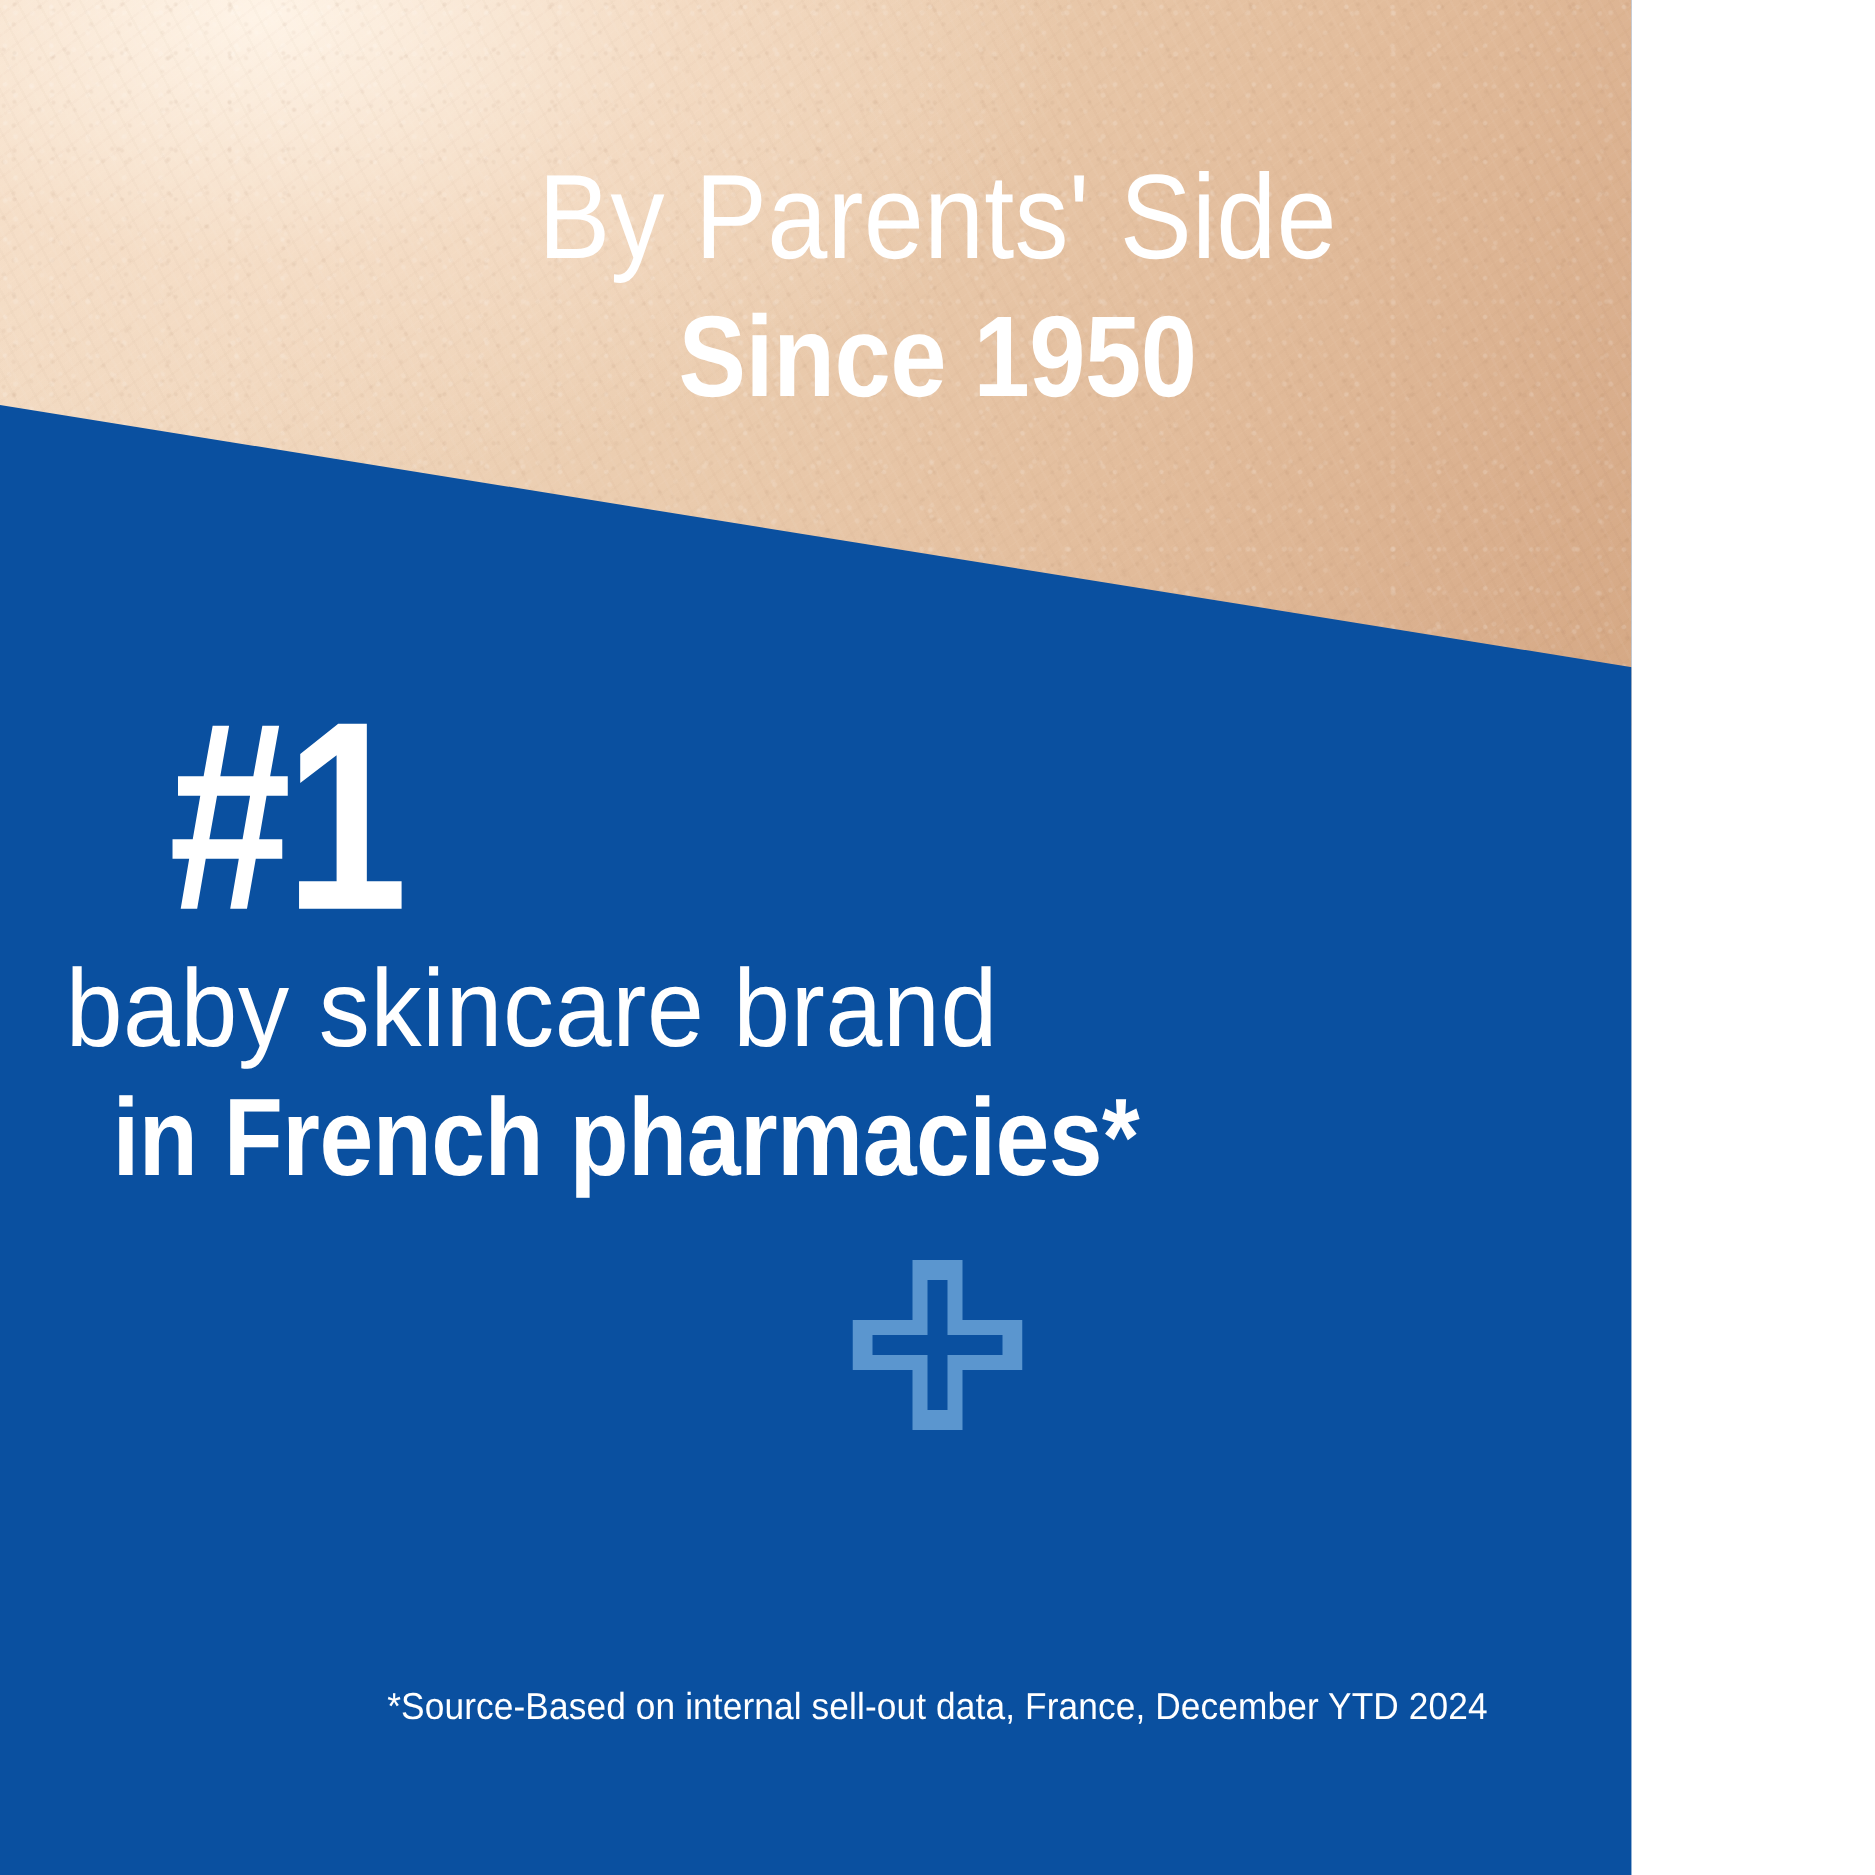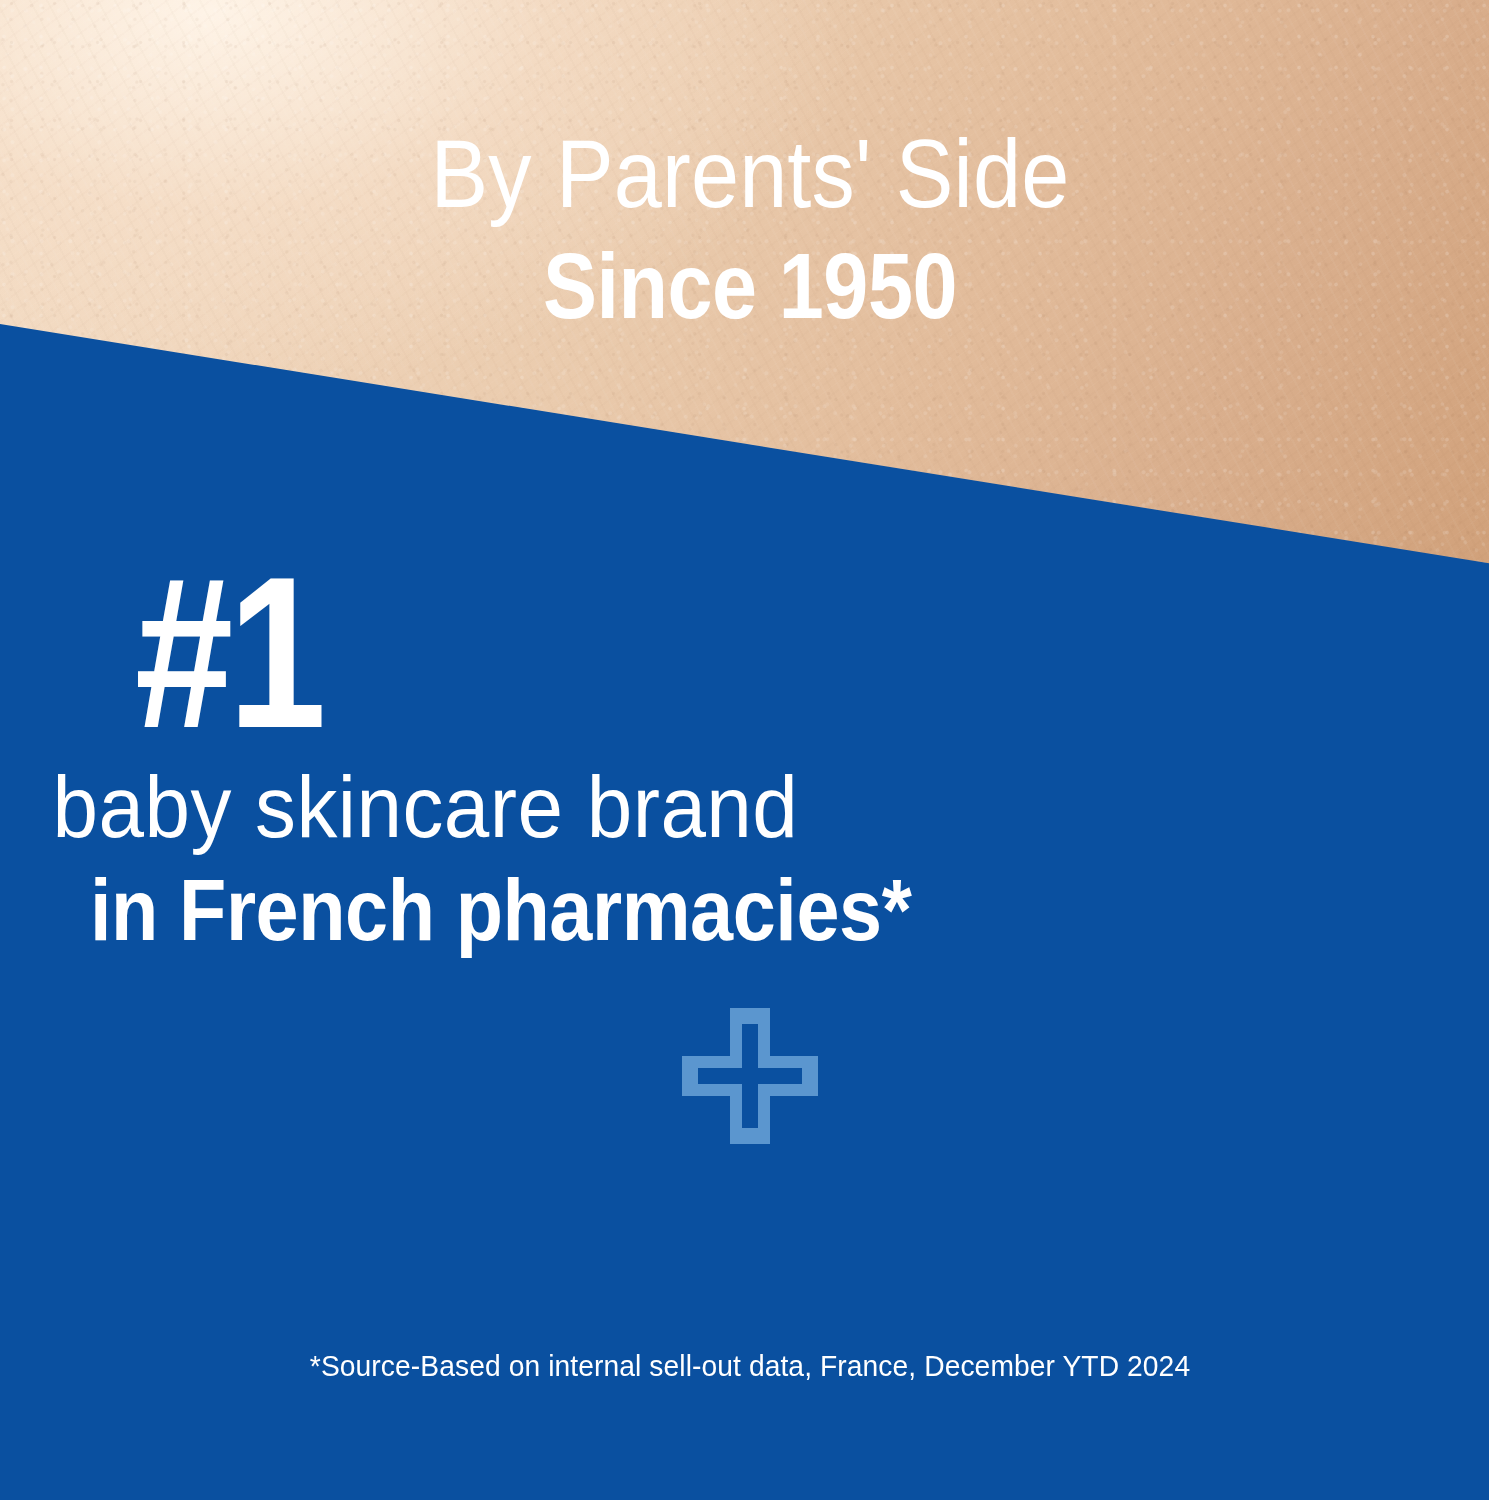--- a/index.html
+++ b/index.html
@@ -7,21 +7,21 @@
     margin: 0;
     padding: 0;
     background: #ffffff;
   }
   body {
     font-family: "Liberation Sans", sans-serif;
   }
 
   #poster {
     position: relative;
-    width: 1489px;
+    width: 1305px;
     height: 1500px;
     overflow: hidden;
     background: #0a50a0;
   }
 
   
   .wall {
     position: absolute;
     left: 0;
     top: 0;

